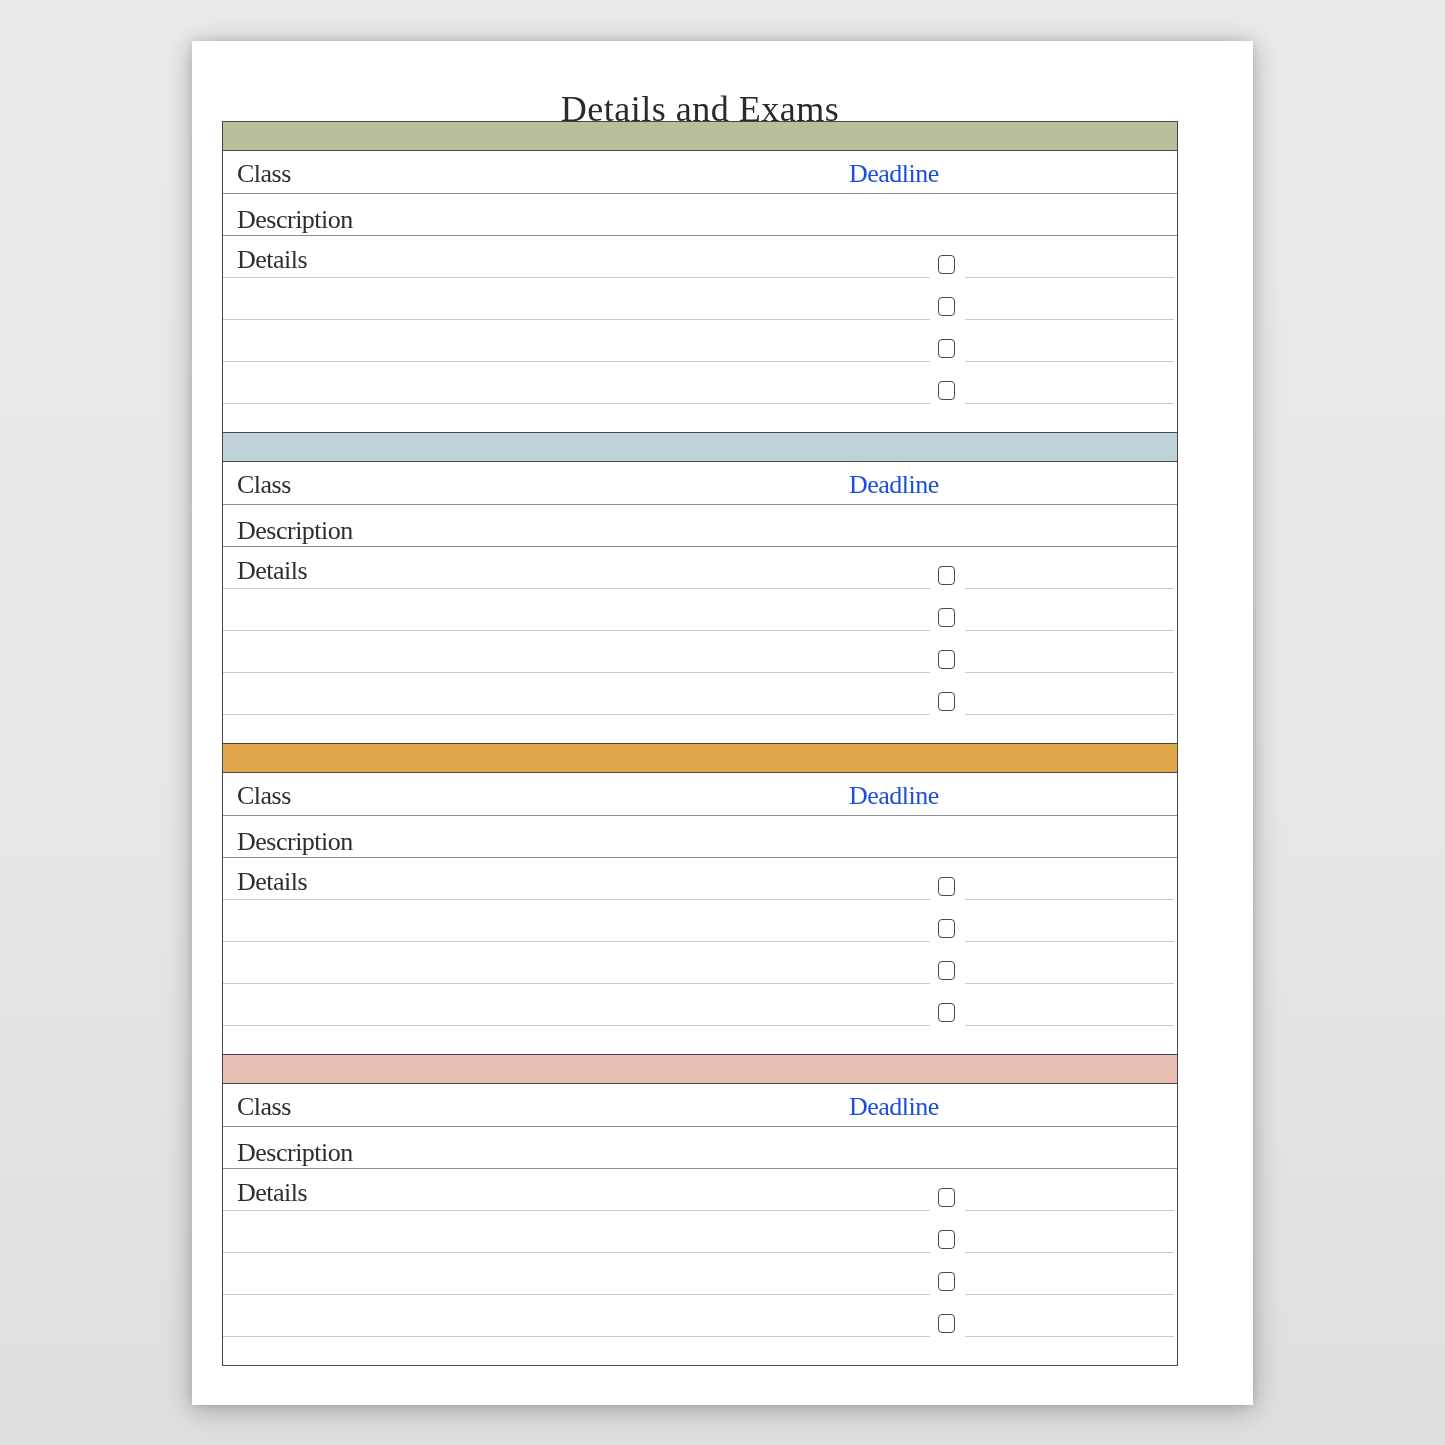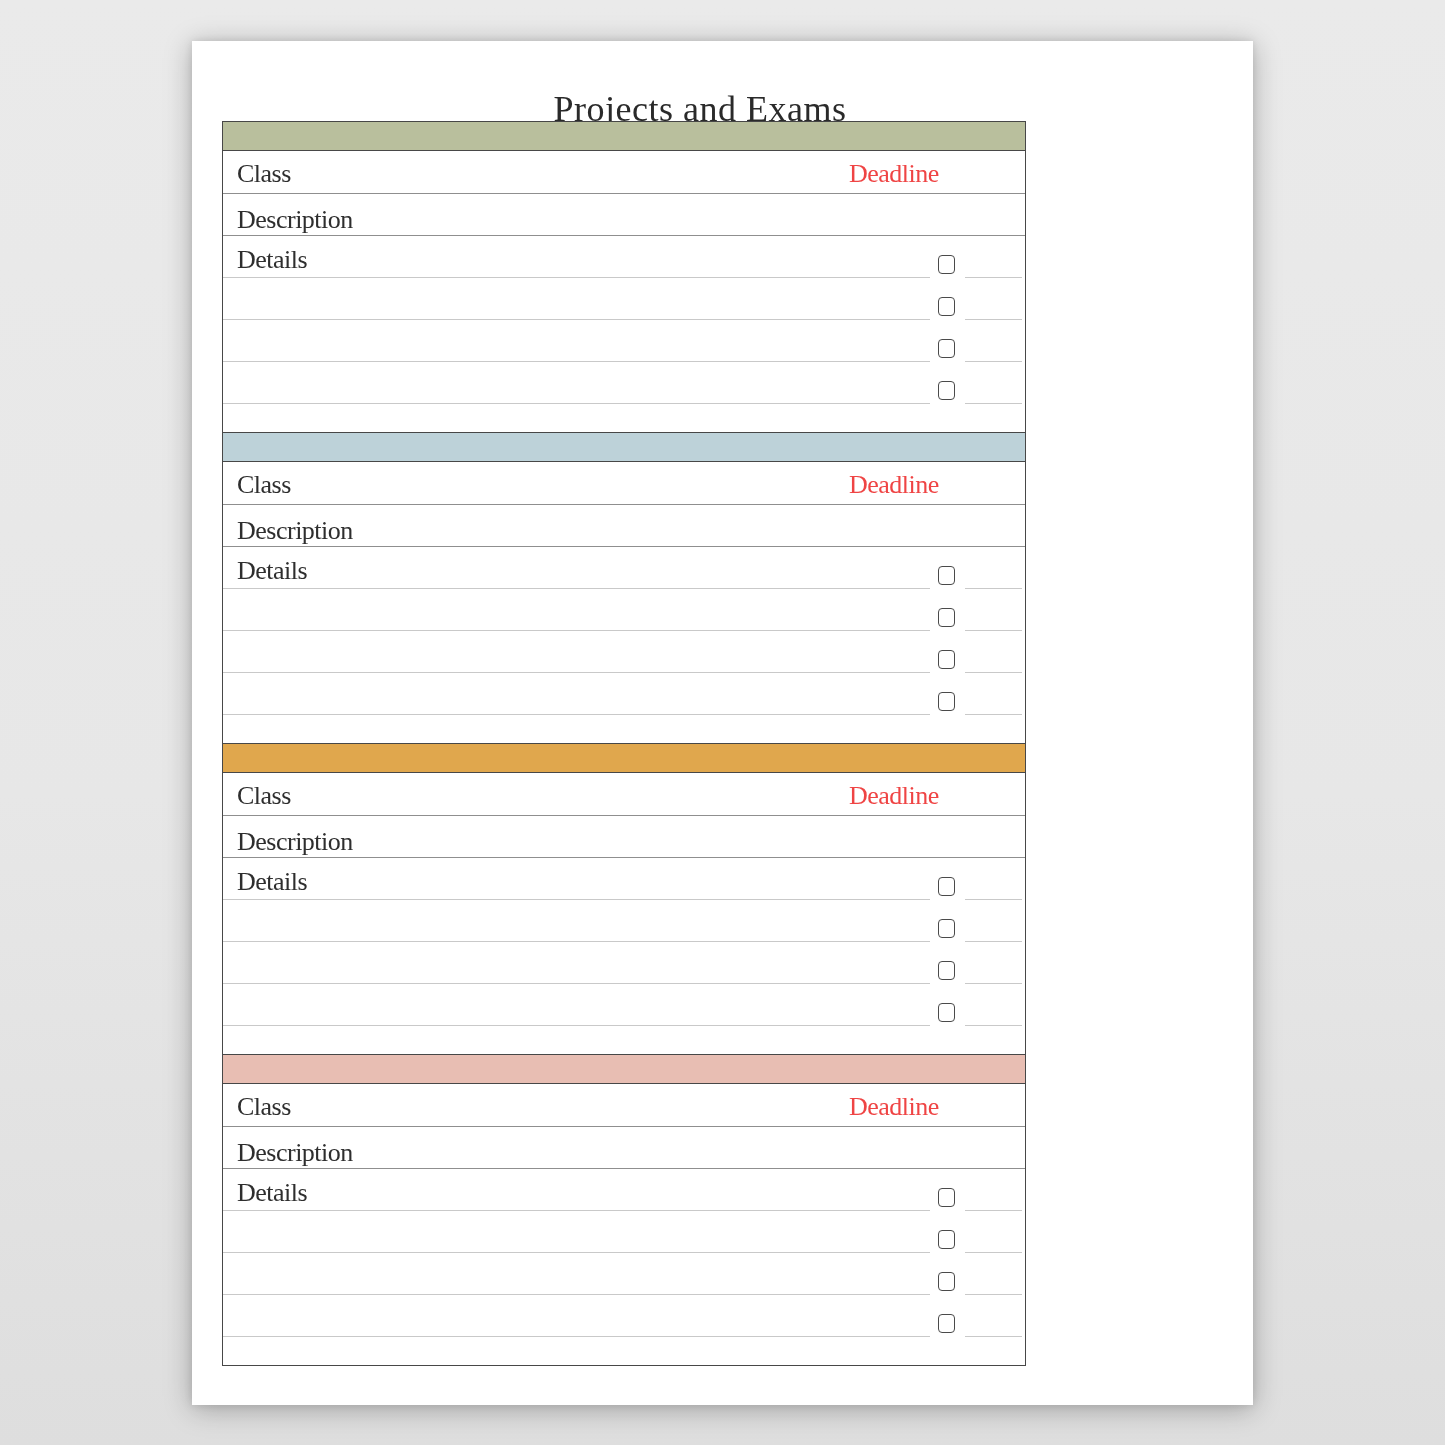--- a/index.html
+++ b/index.html
@@ -35,21 +35,21 @@
     font-size: 36px;
     font-weight: normal;
     letter-spacing: 0.5px;
     color: #2a2a2a;
     line-height: 1;
   }
   .table-area {
     position: absolute;
     top: 80px;
     left: 30px;
-    width: 804px;
+    width: 956px;
   }
   .section {
     border: 1.5px solid #474747;
     border-bottom: none;
     background: #ffffff;
     box-sizing: content-box;
   }
   .section:last-child {
     border-bottom: 1.5px solid #474747;
   }
@@ -78,21 +78,21 @@
     padding-top: 3px;
     white-space: nowrap;
   }
   .deadline-label {
     position: absolute;
     left: 626px;
     top: 50%;
     transform: translateY(-50%);
     font-size: 26px;
     letter-spacing: -0.5px;
-    color: #ef4444;
+    color: #1d4ed8;
     padding-top: 3px;
     white-space: nowrap;
   }
   .detail-row {
     position: relative;
     height: 42px;
   }
   .detail-label {
     position: absolute;
     left: 0;
@@ -132,21 +132,21 @@
   .empty-row {
     height: 28px;
   }
 </style>
 </head>
 <body>
 
 <div class="canvas">
   <div class="page">
 
-    <h1 class="page-title">Projects and Exams</h1>
+    <h1 class="page-title">Details and Exams</h1>
 
     <div class="table-area">
 
       <div class="section">
         <div class="section-bar" style="background-color: rgb(185, 191, 157);"></div>
         <div class="row-class">
           <span class="label">Class</span>
           <span class="deadline-label">Deadline</span>
         </div>
         <div class="row-desc">

